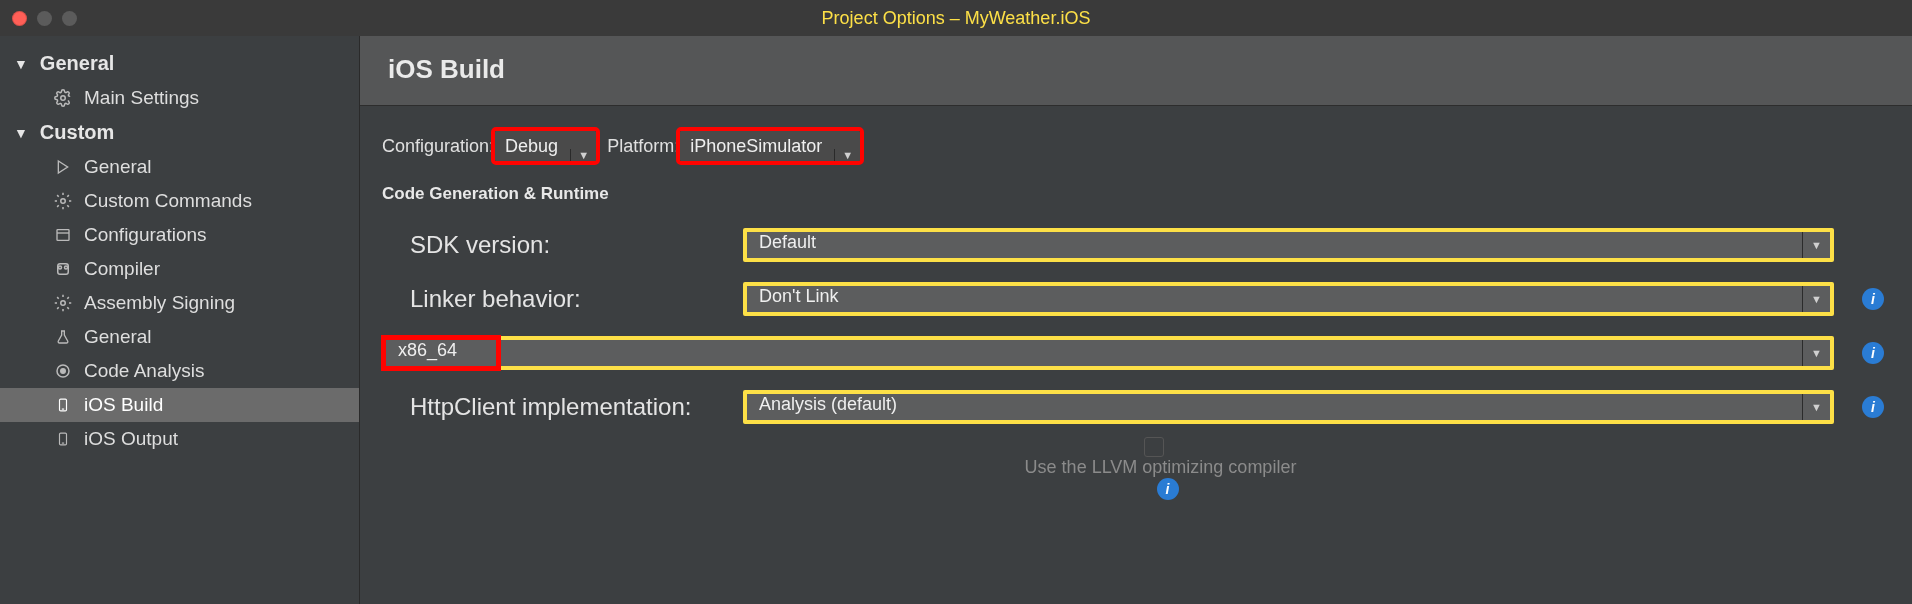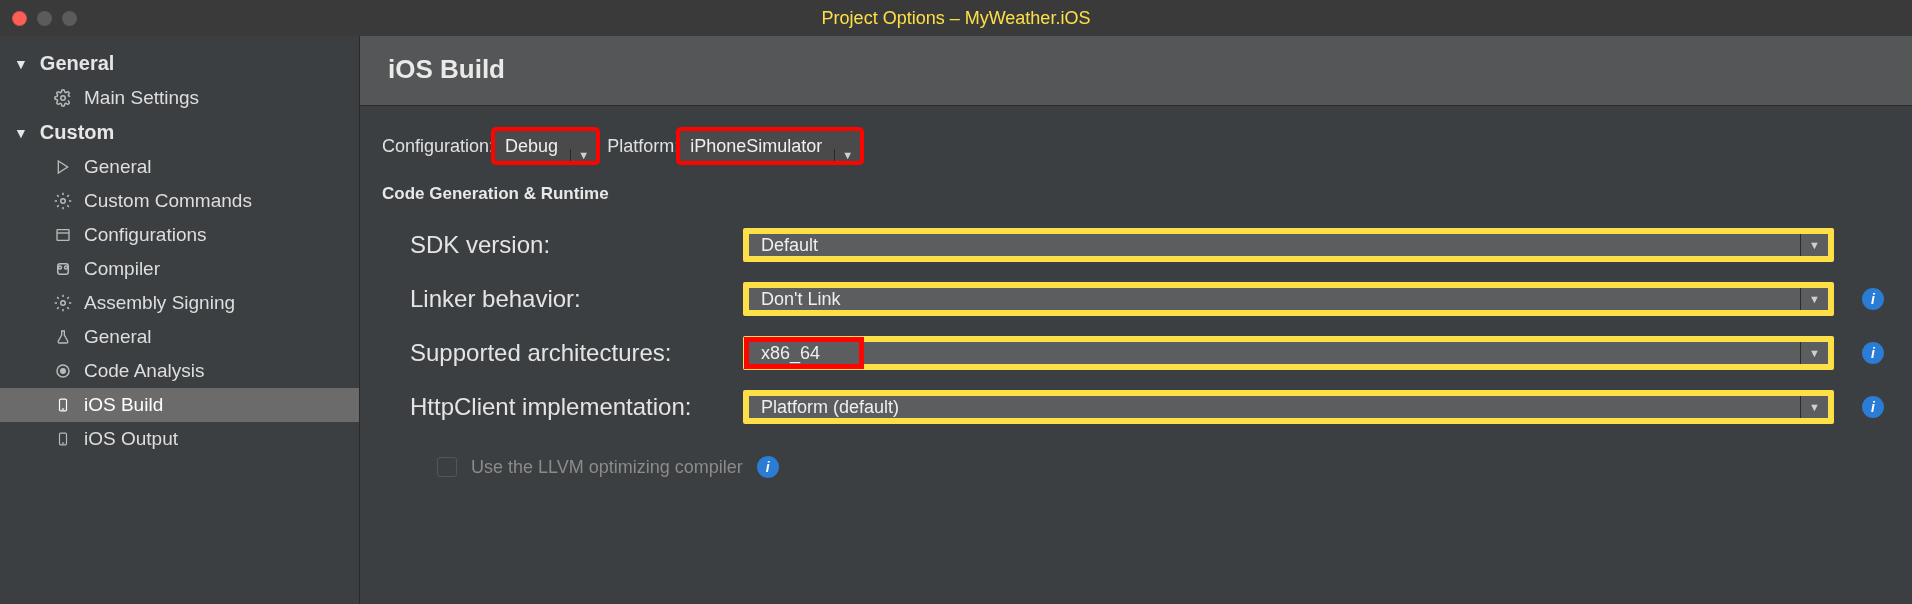--- a/index.html
+++ b/index.html
@@ -164,24 +164,23 @@
     }
     .row-label {
       width: 345px;
       padding-left: 28px;
       font-size: 24px;
       color: #e4e4e4;
     }
     .select {
       flex: 1;
       display: flex;
-      align-items: center;
       height: 34px;
       background: #5c5d5e;
-      border: 6px solid #fde047;
+      border: 4px solid #fde047;
       border-radius: 2px;
       position: relative;
     }
     .select .sel-text {
       padding-left: 12px;
       font-size: 18px;
       color: #efefef;
       flex: 1;
     }
     .select .sel-arrow {
@@ -222,21 +221,22 @@
       margin-left: 12px;
       flex-shrink: 0;
     }
     .info.spacer {
       visibility: hidden;
     }
     .checkbox-row {
       display: flex;
       align-items: center;
       padding-left: 55px;
-      margin-top: 22px;
+      margin-top: 3px;
+      flex-direction: column;
     }
     .checkbox {
       width: 20px;
       height: 20px;
       border: 1px solid #555;
       border-radius: 3px;
       background: #3c3f41;
       margin-right: 14px;
     }
     .checkbox-label {
@@ -393,33 +393,32 @@
         <div class="row">
           <div class="row-label">Linker behavior:</div>
           <div class="select">
             <span class="sel-text">Don't Link</span>
             <span class="sel-arrow">▼</span>
           </div>
           <span class="info">i</span>
         </div>
 
         <div class="row">
-          <div class="row-label">Supported architectures:</div>
           <div class="select rb2">
             <div class="redboxclip"></div>
             <span class="sel-text">x86_64</span>
             <span class="sel-arrow">▼</span>
           </div>
           <span class="info">i</span>
         </div>
 
         <div class="row">
           <div class="row-label">HttpClient implementation:</div>
           <div class="select">
-            <span class="sel-text">Platform (default)</span>
+            <span class="sel-text">Analysis (default)</span>
             <span class="sel-arrow">▼</span>
           </div>
           <span class="info">i</span>
         </div>
 
         <div class="checkbox-row">
           <div class="checkbox"></div>
           <span class="checkbox-label">Use the LLVM optimizing compiler</span>
           <span class="info" style="margin-left:14px;">i</span>
         </div>

